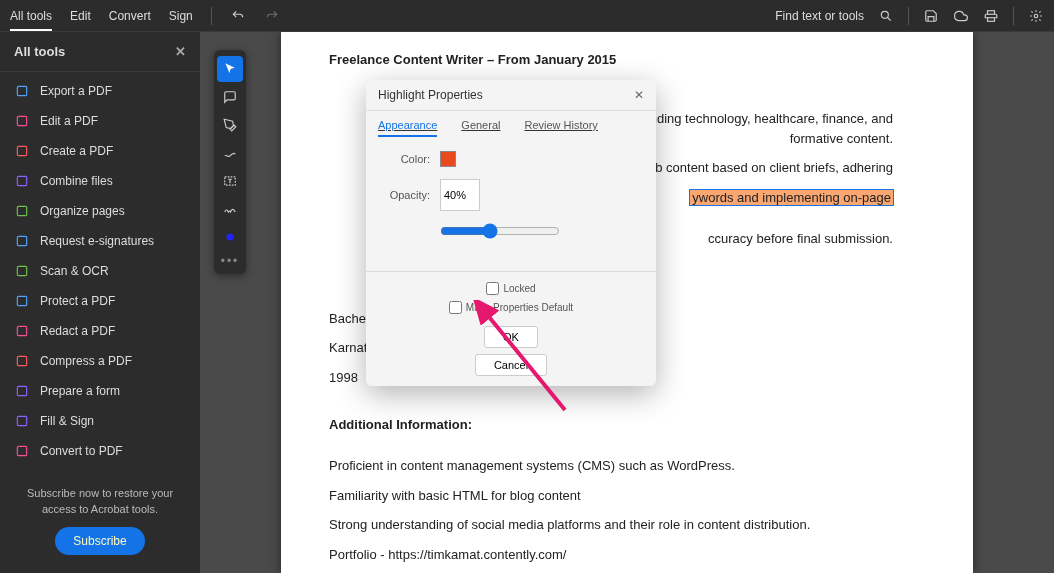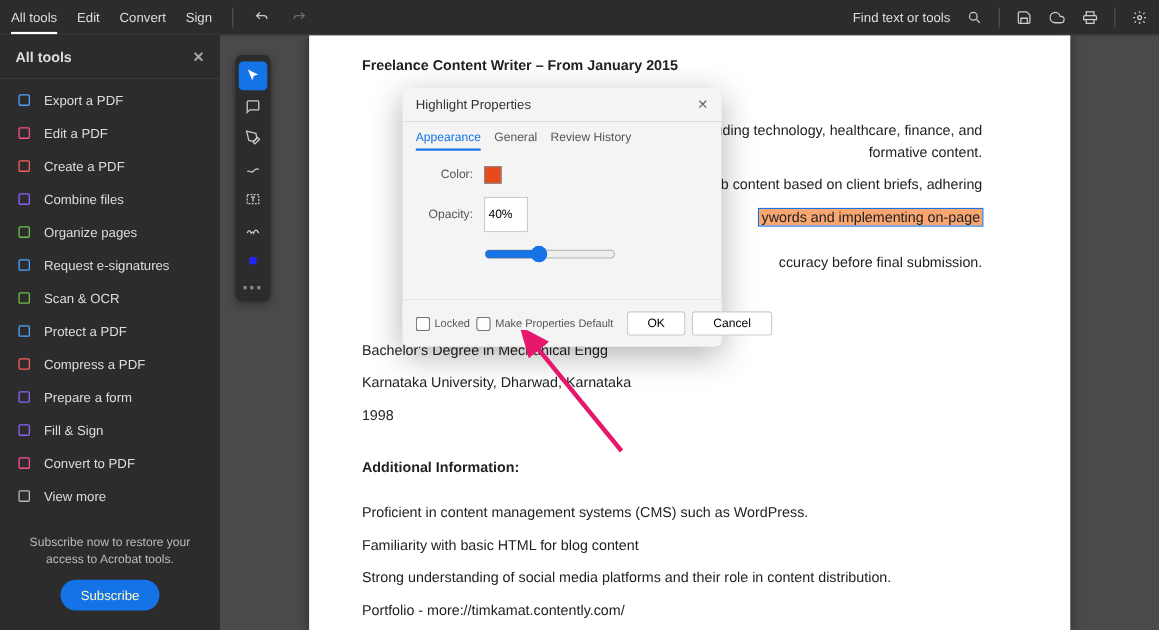--- a/index.html
+++ b/index.html
@@ -34,30 +34,30 @@
   .page { margin-top:0; width:692px; background:#fff; box-shadow:0 0 10px rgba(0,0,0,0.5); padding: 20px 80px 40px 48px; font-size:13px; color:#222; }
   .page h4 { font-size:13px; font-weight:700; margin-bottom:10px; }
   .page p { margin: 10px 0; line-height:1.5; }
   .highlight { background:#f9a671; outline:1px solid #1473e6; padding:0 2px; }
   
   
   .dialog { position:absolute; top:80px; left:366px; width:290px; background:#f4f4f4; border-radius:6px; box-shadow:0 8px 30px rgba(0,0,0,0.3); z-index:10; font-size:11px; color:#333; }
   .dialog-header { display:flex; justify-content:space-between; align-items:center; padding:8px 12px; border-bottom:1px solid #ddd; }
   .dialog-header span { font-size:12px; }
   .dialog-close { cursor:pointer; font-size:14px; color:#666; }
-  .dialog-tabs { display:flex; gap:12px; padding: 8px 12px 0; font-size:11px; }
+  .dialog-tabs { display:flex; gap:24px; padding: 8px 12px 0; font-size:11px;text-decoration:underline; }
   .dialog-tab { cursor:pointer; padding-bottom:4px; color:#555; }
   .dialog-tab.active { color:#1473e6; border-bottom:2px solid #1473e6; }
   .dialog-body { padding:14px 20px 30px; }
   .dialog-row { display:flex; align-items:center; gap:10px; margin-bottom:12px; }
   .dialog-row label { width:44px; text-align:right; color:#555; }
   .color-swatch { width:16px; height:16px; border:1px solid #888; background:#e8491d; cursor:pointer; }
   .opacity-input { width:40px; height:32px; font-size:11px; border:1px solid #ccc; padding:1px 3px; }
   .slider { width:120px; accent-color:#1473e6; margin-left:54px; }
-  .dialog-footer { display:flex; align-items:center; padding:10px 12px; border-top:1px solid #ddd; gap:6px; background:#f4f4f4; border-radius:0 0 6px 6px; }
+  .dialog-footer { display:flex; align-items:center; padding:10px 12px; border-top:1px solid #ddd; gap:6px; background:#f4f4f4; border-radius:0 0 6px 6px;flex-direction:column; }
   .dialog-footer label { display:flex; align-items:center; gap:4px; font-size:10px; color:#555; cursor:pointer; white-space:nowrap; }
   .dialog-footer .spacer { flex:1; }
   .dialog-btn { border:1px solid #ccc; background:#fff; border-radius:3px; font-size:11px; padding:4px 18px; cursor:pointer; }
   
   
   .arrow { position:absolute; top:300px; left:470px; z-index:20; pointer-events:none; }
 </style>
 </head>
 <body>
 
@@ -180,20 +180,28 @@
         </span>
         <span>Scan &amp; OCR</span>
       </div>
       <div class="sidebar-item">
         <span class="sidebar-item-icon">
           <svg width="14" height="14" viewBox="0 0 24 24" fill="none" stroke="#52a3ff" stroke-width="2">
             <rect x="4" y="4" width="16" height="16" rx="2"></rect>
           </svg>
         </span>
         <span>Protect a PDF</span>
+      </div>
+      <div class="sidebar-item">
+        <span class="sidebar-item-icon">
+          <svg width="14" height="14" viewBox="0 0 24 24" fill="none" stroke="#ff4d94" stroke-width="2">
+            <rect x="4" y="4" width="16" height="16" rx="2"></rect>
+          </svg>
+        </span>
+        <span>Redact a PDF</span>
       </div>
       <div class="sidebar-item">
         <span class="sidebar-item-icon">
           <svg width="14" height="14" viewBox="0 0 24 24" fill="none" stroke="#ff5c5c" stroke-width="2">
             <rect x="4" y="4" width="16" height="16" rx="2"></rect>
           </svg>
         </span>
         <span>Compress a PDF</span>
       </div>
       <div class="sidebar-item">
@@ -247,21 +255,21 @@
       <span class="highlight">ywords and implementing on-page</span>
     </p>
     <p style="margin-top:22px;text-align:right;"><span>ccuracy before final submission.</span></p>
     <p style="margin-top:60px;">Bachelor's Degree in Mechanical Engg</p>
     <p>Karnataka University, Dharwad, Karnataka</p>
     <p>1998</p>
     <h4 style="margin-top:30px;">Additional Information:</h4>
     <p style="margin-top:24px;">Proficient in content management systems (CMS) such as WordPress.</p>
     <p>Familiarity with basic HTML for blog content</p>
     <p>Strong understanding of social media platforms and their role in content distribution.</p>
-    <p>Portfolio - more://timkamat.contently.com/</p>
+    <p>Portfolio - https://timkamat.contently.com/</p>
   </div>
 </div>
 
 <div class="anno-toolbar">
   <div class="anno-btn active">
     <svg width="14" height="14" viewBox="0 0 24 24" fill="#fff">
         <path d="M4 2l16 8-7 2-2 7z"></path>
       </svg>
   </div>
   <div class="anno-btn">

